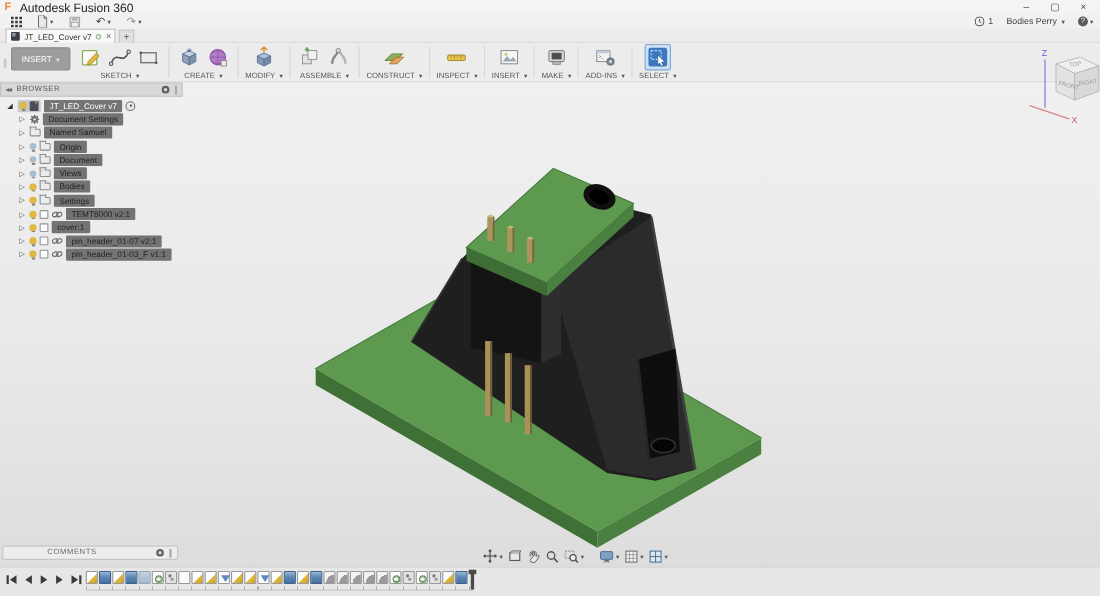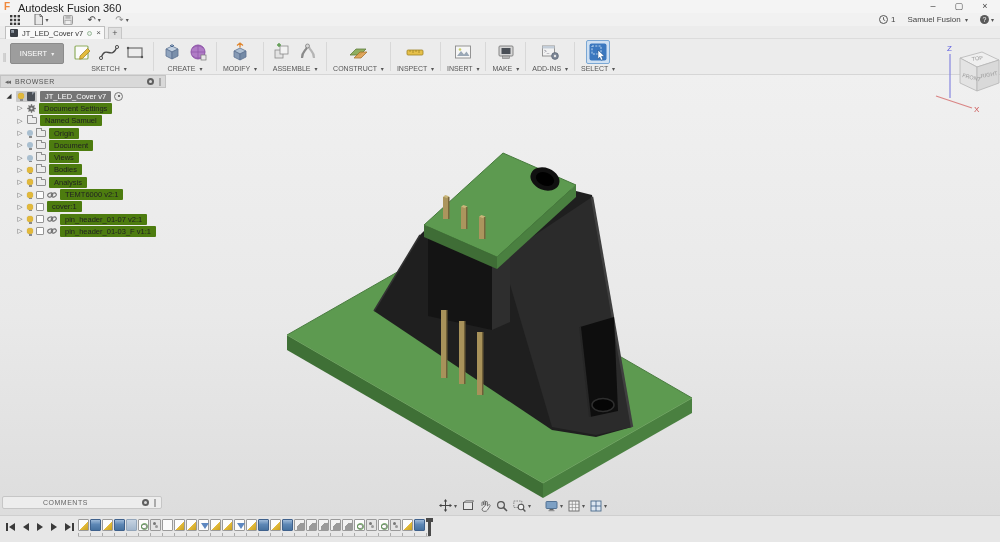--- a/index.html
+++ b/index.html
@@ -59,21 +59,21 @@
   #browser-collapse { font-size:7px; color:#666; letter-spacing:-1px; }
   #browser-title { font-size:7px; color:#555; letter-spacing:.5px; flex:1; }
   .hdr-gear { width:7px; height:7px; border-radius:50%; background:#5f5f5f; position:relative; }
   .hdr-gear:after { content:""; position:absolute; left:2px; top:2px; width:3px; height:3px; border-radius:50%; background:#d9d9d9; }
   .hdr-handle { width:2px; height:8px; background:#aaa; }
   #browser-tree { padding:2px 0 0 0; }
   .trow { display:flex; align-items:center; height:12.3px; gap:3px; }
   .trow .arrow { width:8px; text-align:center; font-size:6.5px; color:#555; flex:0 0 auto; }
   .trow.root { padding-left:5px; }
   .trow.child { padding-left:16px; }
-  .pill { background:#4d7c0f; border-radius:1px; font-size:7.5px; color:#222; padding:1px 5px; white-space:nowrap; }
+  .pill { background:#737373; border-radius:1px; font-size:7.5px; color:#222; padding:1px 5px; white-space:nowrap; }
   .pill.rootpill { background:#757575; color:#fff; display:flex; align-items:center; gap:4px; }
   .bulb { width:6px; height:6px; border-radius:50%; flex:0 0 auto; position:relative; }
   .bulb:after { content:""; position:absolute; left:1.5px; top:6px; width:3px; height:1.5px; background:#8a8a8a; }
   .bulb.on { background:#e2b93b; box-shadow:0 0 1px #b89016; }
   .bulb.off { background:#a9bfd0; }
   .ico { flex:0 0 auto; display:inline-block; }
   .folder { width:10px; height:7px; background:#ececec; border:1px solid #8f8f8f; border-radius:1px; position:relative; }
   .folder:before { content:""; position:absolute; left:-1px; top:-3px; width:4px; height:2px; background:#ececec; border:1px solid #8f8f8f; border-bottom:none; }
   .compbox { width:8px; height:8px; background:#fdfdfd; border:1px solid #949494; border-radius:1px; }
   .docicon { width:8px; height:9px; background:#4a4f56; border-radius:1px; position:relative; }
@@ -175,21 +175,21 @@
 </div>
 <div id="account-area" class="abs">
   <span id="notif">
     <svg width="9" height="9" viewBox="0 0 9 9">
         <circle cx="4.5" cy="4.5" r="4" fill="none" stroke="#555" stroke-width="1"></circle>
         <path d="M4.5 2.2 V4.7 L6.2 5.6" fill="none" stroke="#555" stroke-width="0.9"></path>
       </svg>
     <span>1</span>
   </span>
   <span id="user-menu">
-    <span>Samuel Fusion</span> <span class="caret">▾</span>
+    <span>Bodies Perry</span> <span class="caret">▾</span>
   </span>
   <span id="help-menu">
     <span id="help-circle">?</span>
     <span class="caret">▾</span>
   </span>
 </div>
 
 <div id="tabbar" class="abs">
   <div id="doc-tab" class="abs">
     <span id="doc-tab-icon"></span>
@@ -498,21 +498,21 @@
       <div class="trow child">
         <span class="arrow">▷</span>
         <span class="bulb on"></span>
         <span class="ico folder"></span>
         <span class="pill">Bodies</span>
       </div>
       <div class="trow child">
         <span class="arrow">▷</span>
         <span class="bulb on"></span>
         <span class="ico folder"></span>
-        <span class="pill">Analysis</span>
+        <span class="pill">Settings</span>
       </div>
       <div class="trow child">
         <span class="arrow">▷</span>
         <span class="bulb on"></span>
         <span class="ico compbox"></span>
         <svg width="10" height="8" viewBox="0 0 10 8" class="ico">
           <ellipse cx="3.2" cy="4" rx="2.6" ry="1.9" fill="none" stroke="#6f6f6f" stroke-width="1.1" transform="rotate(-25 3.2 4)"></ellipse>
           <ellipse cx="6.8" cy="4" rx="2.6" ry="1.9" fill="none" stroke="#6f6f6f" stroke-width="1.1" transform="rotate(-25 6.8 4)"></ellipse>
         </svg>
         <span class="pill">TEMT6000 v2:1</span>

